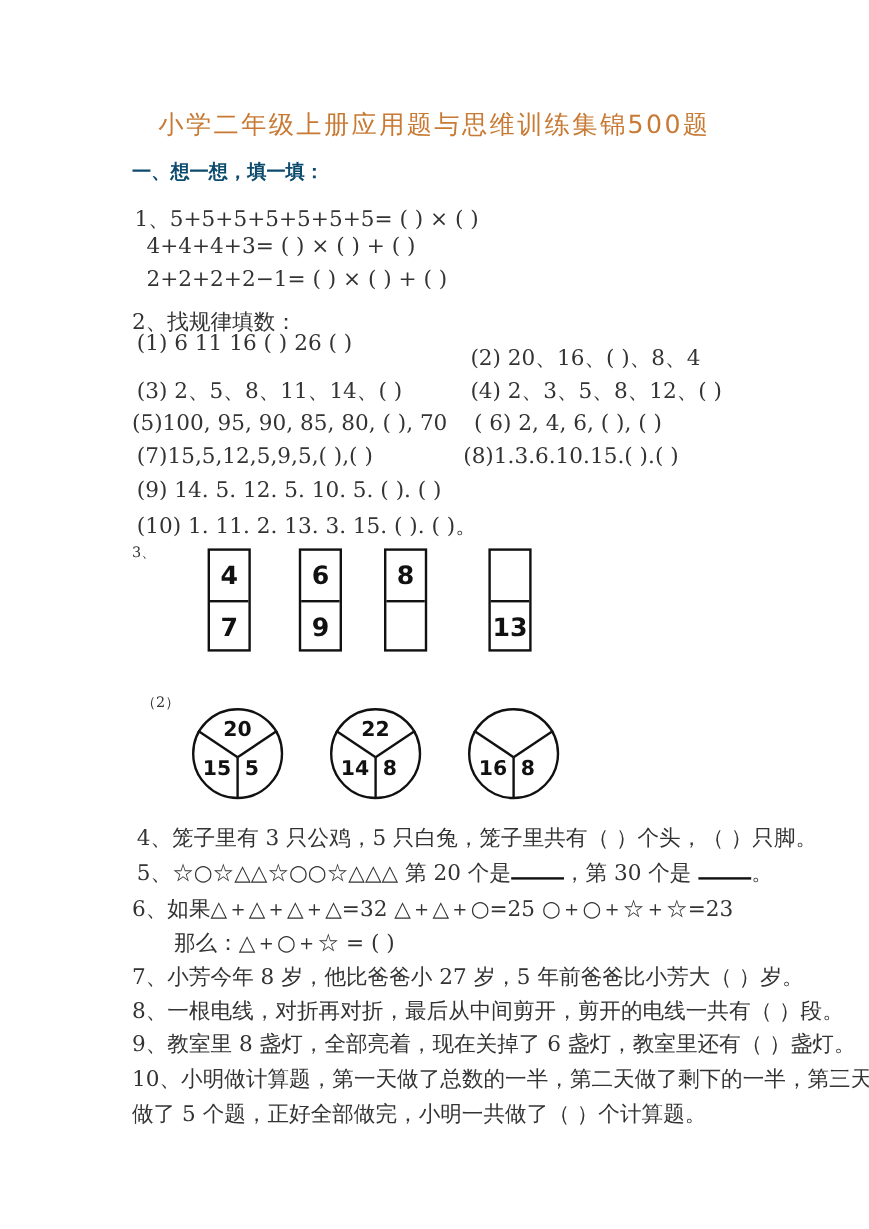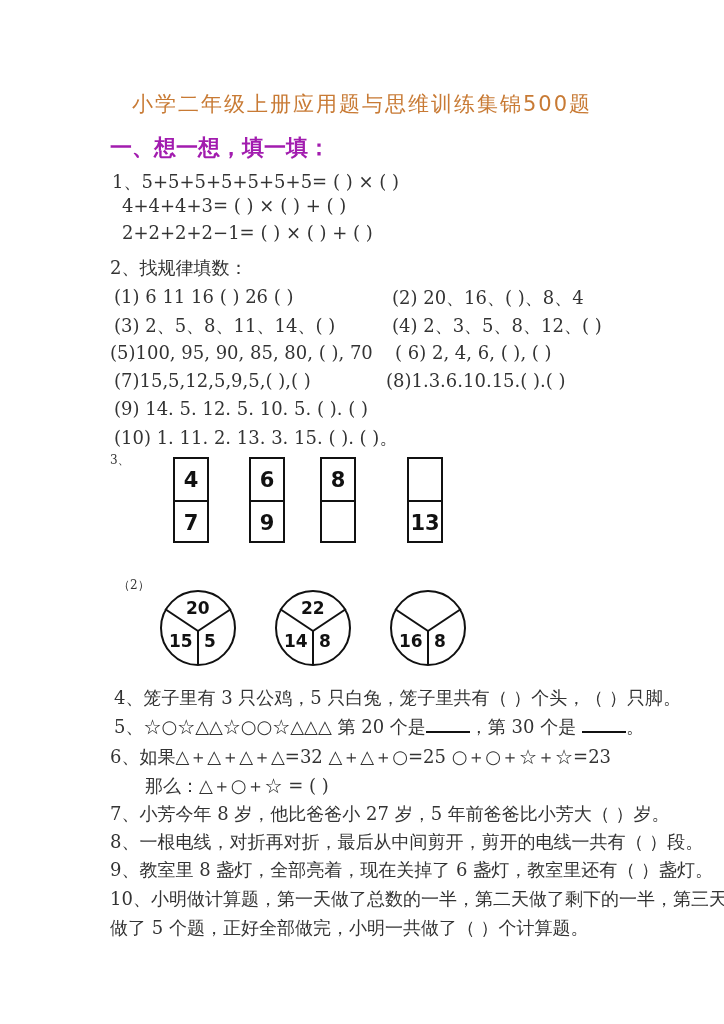--- a/index.html
+++ b/index.html
@@ -1,21 +1,21 @@
 <!DOCTYPE html>
 <html><head>
 <meta charset="utf-8">
 <style>
   html, body { margin: 0; padding: 0; background: #ffffff; }
   body { width: 724px; height: 1024px; position: relative; overflow: hidden;
          font-family: "DejaVu Serif", "Liberation Serif", serif; color: #222; }
   .abs { position: absolute; white-space: nowrap; }
   .title { left: 0; width: 724px; top: 90px; text-align: center; font-size: 21px;
            color: #c87a34; letter-spacing: 2px; font-family: "DejaVu Sans", sans-serif; font-weight: normal; }
-  .section { left: 110px; top: 133px; font-size: 22px; font-weight: bold; color: #a21caf;
+  .section { left: 110px; top: 133px; font-size: 16px; font-weight: bold; color: #0c4a6e;
              font-family: "DejaVu Sans", sans-serif; }
   .line { font-size: 18px; color: #333; }
   .box { position: absolute; border: 2px solid #111; width: 36px; height: 86px; box-sizing: border-box; }
   .box .cell { height: 41px; display: flex; align-items: center; justify-content: center;
                font-family: "DejaVu Sans", sans-serif; font-weight: bold; font-size: 21px; color: #111; }
   .box .cell.top { border-bottom: 2px solid #111; }
   .circle { position: absolute; width: 78px; height: 78px; }
   .circle svg { position: absolute; left: 0; top: 0; }
   .circle .num { position: absolute; font-family: "DejaVu Sans", sans-serif; font-weight: bold;
                  font-size: 17px; color: #111; }
@@ -25,21 +25,21 @@
 <body>
 
 <div class="abs title">小学二年级上册应用题与思维训练集锦500题</div>
 <div class="abs section">一、想一想，填一填：</div>
 
 <div class="abs line" style="left:112px;top:170px;">1、5+5+5+5+5+5+5= (    ) × (     )</div>
 <div class="abs line" style="left:122px;top:195px;">4+4+4+3= (       ) × (       ) + (       )</div>
 <div class="abs line" style="left:122px;top:222px;">2+2+2+2−1= (       ) × (       ) + (       )</div>
 
 <div class="abs line" style="left:110px;top:256px;">2、找规律填数：</div>
-<div class="abs line" style="left:114px;top:286px;text-align:center;">(1) 6    11    16    (    )   26  (    )</div>
+<div class="abs line" style="left:114px;top:276px;text-align:center;">(1) 6    11    16    (    )   26  (    )</div>
 <div class="abs line" style="left:392px;top:286px;">(2)    20、16、(    )、8、4</div>
 <div class="abs line" style="left:114px;top:314px;">(3)    2、5、8、11、14、(   )</div>
 <div class="abs line" style="left:392px;top:314px;">(4)    2、3、5、8、12、(   )</div>
 <div class="abs line" style="left:110px;top:342px;">(5)100, 95, 90, 85, 80, (    ), 70</div>
 <div class="abs line" style="left:395px;top:342px;">( 6)  2, 4, 6, (      ), (     )</div>
 <div class="abs line" style="left:114px;top:370px;">(7)15,5,12,5,9,5,(   ),(   )</div>
 <div class="abs line" style="left:386px;top:370px;">(8)1.3.6.10.15.(      ).(      )</div>
 <div class="abs line" style="left:114px;top:398px;">(9) 14. 5. 12. 5. 10. 5. (      ). (      )</div>
 <div class="abs line" style="left:114px;top:426px;">(10) 1. 11. 2. 13. 3. 15. (      ). (      )。</div>
 

